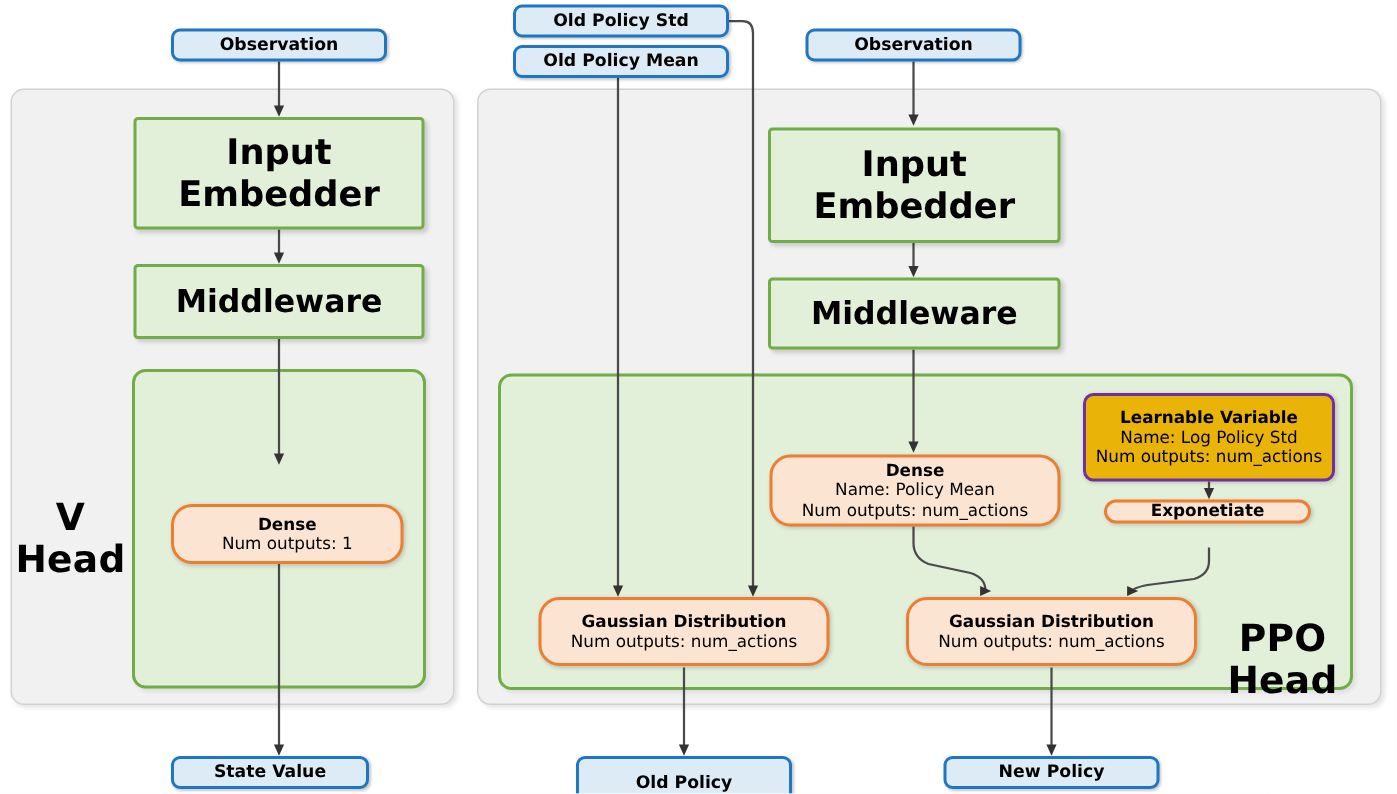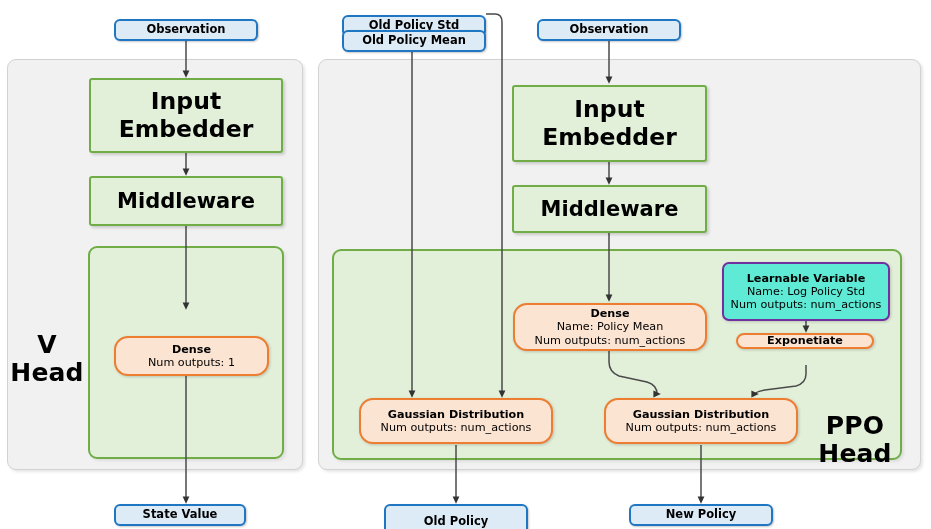--- a/index.html
+++ b/index.html
@@ -70,21 +70,21 @@
   }
   .box-orange {
     background: #fce4d2;
     border: 2px solid #ed7d31;
     border-radius: 14px;
     box-shadow: 1px 1px 3px rgba(0,0,0,0.18);
     color: #000;
     font-size: 11.2px;
   }
   .box-purple {
-    background: #5eead4;
+    background: #eab308;
     border: 2.5px solid #7030a0;
     border-radius: 7px;
     box-shadow: 1px 1px 3px rgba(0,0,0,0.18);
     color: #000;
     font-size: 11.2px;
   }
   .ttl {
     font-weight: bold;
   }
   .sub {
@@ -144,21 +144,21 @@
 
       <path d="M456,445 L456,500"></path>
       <path d="M701,445 L701,500"></path>
     </g>
   </svg>
 
   <div class="node box-blue" style="left:114px; top:19px; width:144px; height:22px;">
     <span>Observation</span>
   </div>
 
-  <div class="node box-blue" style="left:342px; top:3px; width:144px; height:22px;margin-top:12px;">
+  <div class="node box-blue" style="left:342px; top:3px; width:144px; height:22px;">
     <span>Old Policy Std</span>
   </div>
 
   <div class="node box-blue" style="left:342px; top:30px; width:144px; height:22px;">
     <span>Old Policy Mean</span>
   </div>
 
   <div class="node box-blue" style="left:537px; top:19px; width:144px; height:22px;">
     <span>Observation</span>
   </div>

